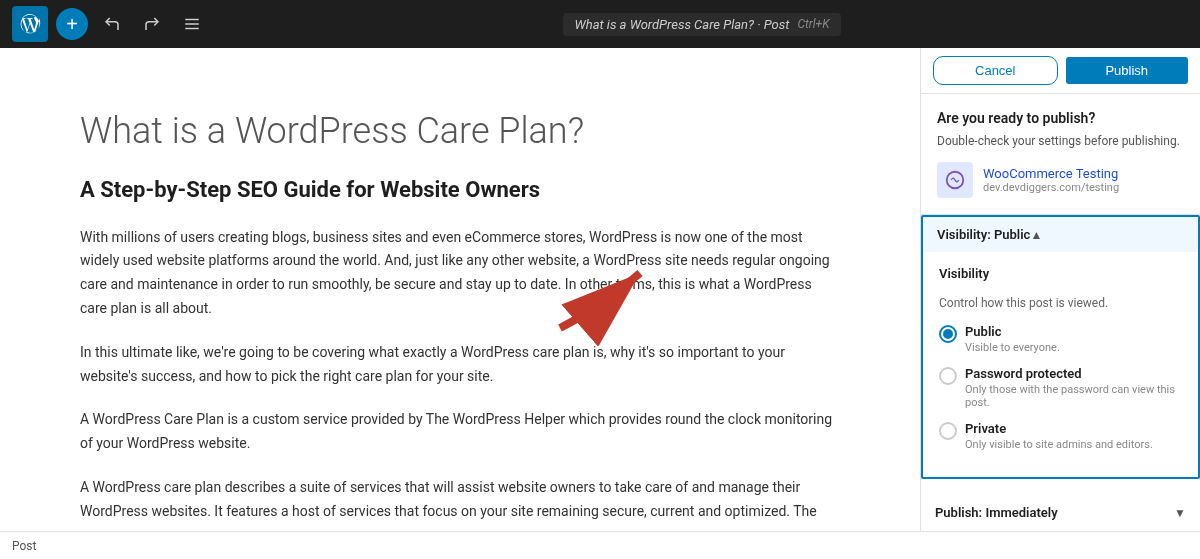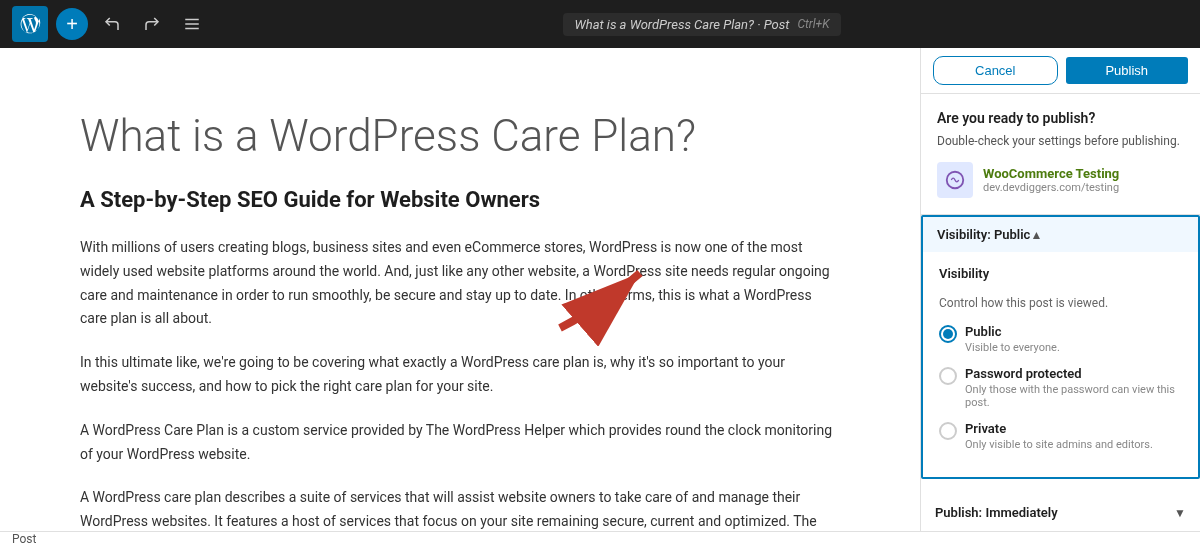--- a/index.html
+++ b/index.html
@@ -47,21 +47,21 @@
 
     
     .editor-area {
       flex: 1; overflow-y: auto; padding: 60px 80px 40px;
       background: #fff; position: relative;
     }
     .editor-area::-webkit-scrollbar { width: 8px; }
     .editor-area::-webkit-scrollbar-thumb { background: #ccc; border-radius: 4px; }
 
     .post-title {
-      font-size: 44px; font-weight: 300; color: #555; margin-bottom: 20px;
+      font-size: 36px; font-weight: 300; color: #555; margin-bottom: 20px;
       line-height: 1.3;
     }
     .post-subtitle {
       font-size: 22px; font-weight: 700; color: #1e1e1e; margin-bottom: 20px;
       line-height: 1.4;
     }
     .post-paragraph {
       font-size: 14px; color: #333; line-height: 1.7; margin-bottom: 20px;
     }
 
@@ -108,21 +108,21 @@
     }
 
     .site-info {
       display: flex; align-items: center; gap: 10px;
     }
     .site-icon {
       width: 36px; height: 36px; border-radius: 4px; background: #e0e8ff;
       display: flex; align-items: center; justify-content: center; flex-shrink: 0;
     }
     .site-icon svg { width: 22px; height: 22px; }
-    .site-name { font-size: 13px; font-weight: 700; color: #4d7c0f; }
+    .site-name { font-size: 13px; font-weight: 400; color: #1d4ed8; }
     .site-url { font-size: 11px; color: #888; }
 
     
     .visibility-section {
       border: 2px solid #007cba; border-radius: 2px; flex-shrink: 0;
     }
     .visibility-header {
       display: flex; align-items: center; 
       padding: 10px 14px; cursor: pointer; background: #f0f8ff;
     }
@@ -156,21 +156,21 @@
       display: flex; align-items: center; justify-content: space-between;
       padding: 26px 14px; border-bottom: 1px solid #e0e0e0; cursor: pointer;
     }
     .publish-row-label { font-size: 13px; color: #1e1e1e; }
     .publish-row-label span { font-weight: 600; }
     .chevron-down { font-size: 12px; color: #555; }
 
     
     .status-bar {
       height: 28px; background: #fff; border-top: 1px solid #e0e0e0;
-      display: flex; padding: 0 12px;
+      display: flex; align-items: center; padding: 0 12px;
       font-size: 12px; color: #555; flex-shrink: 0;
     }
   </style>
 </head>
 <body>
 
 <div class="toolbar">
   <div class="toolbar-logo">
     <svg viewBox="0 0 20 20" width="22" height="22">
         <path d="M10 1.5C5.3 1.5 1.5 5.3 1.5 10S5.3 18.5 10 18.5 18.5 14.7 18.5 10 14.7 1.5 10 1.5zm-7.8 8.5c0-1.3.3-2.5.8-3.6l4.4 12c-3-1.5-5.2-4.6-5.2-8.4zm7.8 8c-.9 0-1.8-.1-2.6-.4l2.7-7.9 2.8 7.6c.1.2.1.3.2.5-.9.1-1.4.2-1.1.2zm1.2-12.6c.5-.1 1-.1 1-.1.5-.1.4-.7-.1-.7 0 0-1.4.1-2.3.1-.9 0-2.3-.1-2.3-.1-.5 0-.6.7-.1.7 0 0 .4.1.9.1l1.4 3.7-1.9 5.8-3.2-9.5c.5-.1 1-.1 1-.1.5-.1.4-.7-.1-.7 0 0-1.4.1-2.3.1h-.4c1.5-2.3 4.1-3.8 7-3.8 2.2 0 4.2.8 5.7 2.2-.1 0-.1 0-.2 0-.9 0-1.5.8-1.5 1.6 0 .7.4 1.3.8 2 .4.6.8 1.4.8 2.5 0 .8-.3 1.7-.7 3l-.9 2.9-3.3-9.8zm3.6 11.2l2.8-8c.5-1.3.7-2.3.7-3.2 0-.3 0-.6-.1-.9.7 1.3 1.1 2.8 1.1 4.4 0 3.4-1.8 6.3-4.5 7.7z"></path>

